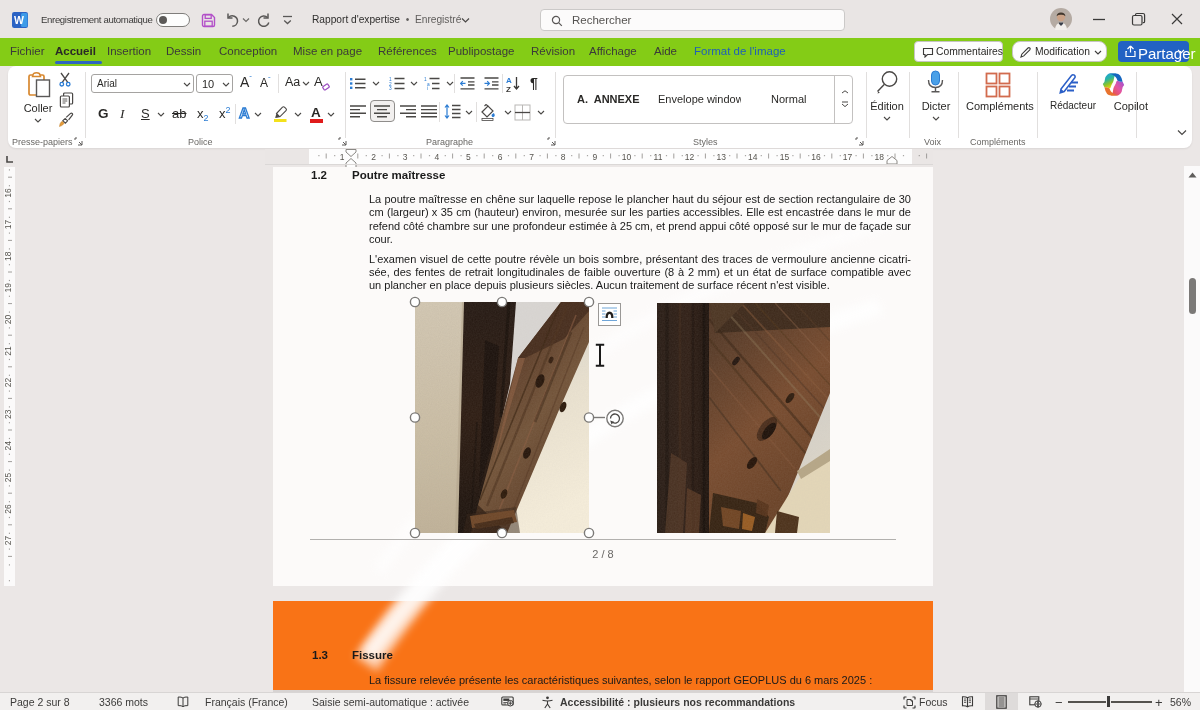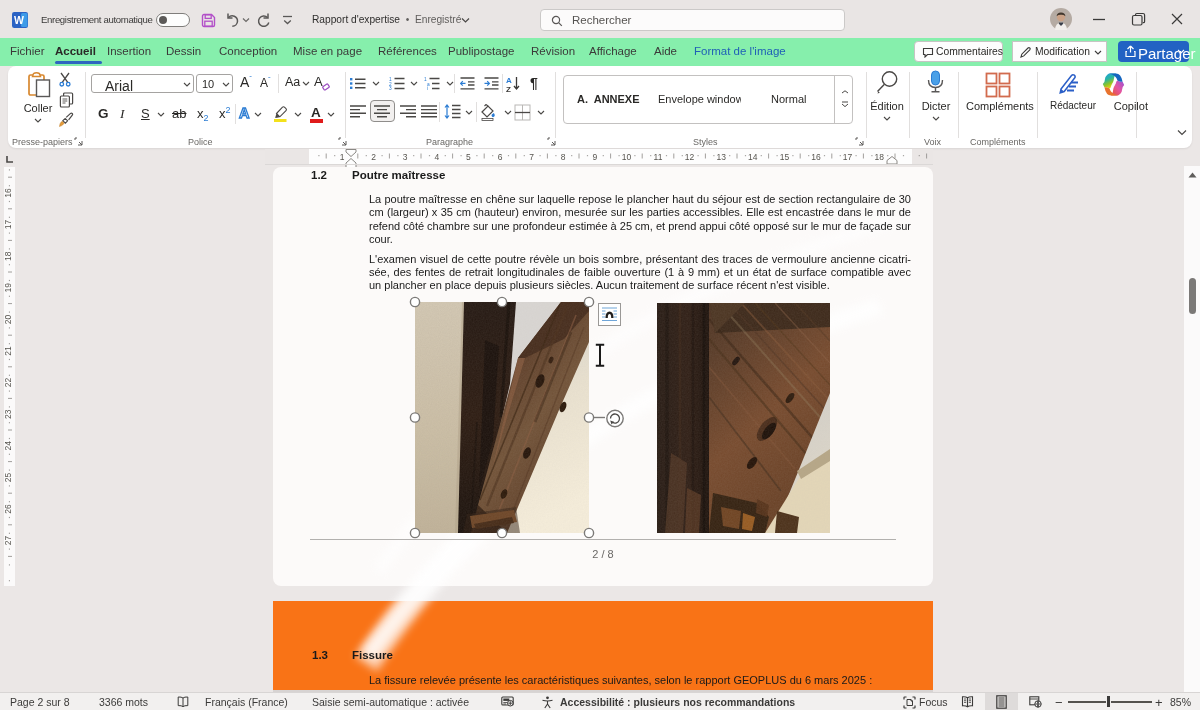--- a/index.html
+++ b/index.html
@@ -2,34 +2,34 @@
 <html><head><meta charset="utf-8">
 <style>
   * { margin:0; padding:0; box-sizing:border-box; }
   html,body { width:1200px; height:710px; overflow:hidden; }
   body { font-family:"Liberation Sans", sans-serif; position:relative; background:#ebe7e6; }
   .abs { position:absolute; }
   svg { display:block; }
   
   #titlebar { position:absolute; left:0; top:0; width:1200px; height:38px; background:#e9e5e4; }
   
-  #tabrow { position:absolute; left:0; top:38px; width:1200px; height:28px; background:#86efac; }
+  #tabrow { position:absolute; left:0; top:38px; width:1200px; height:28px; background:#84cc16; }
   .tab { position:absolute; top:7px; font-size:11.5px; color:#3b3a39; }
   
   #ribbon { position:absolute; left:8px; top:66px; width:1184px; height:82px; background:#ffffff; border-radius:8px; box-shadow:0 1px 2px rgba(0,0,0,.08); }
   .gsep { position:absolute; top:6px; height:66px; width:1px; background:#e1dfde; }
   .glabel { position:absolute; top:71px; font-size:9px; color:#696764; white-space:nowrap; }
   .launch { position:absolute; top:71px; width:9px; height:9px; }
   .chev { position:absolute; }
   
   #hruler { position:absolute; left:265px; top:149px; width:668px; height:15px; background:#eceae9; }
   #vruler { position:absolute; left:4px; top:167px; width:11px; height:419px; background:#fbfafa; }
   
   #canvas { position:absolute; left:0; top:166px; width:1200px; height:526px; }
-  #page1 { position:absolute; left:273px; top:1px; width:660px; height:419px; background:#fcfaf9;border-radius:8px; }
+  #page1 { position:absolute; left:273px; top:1px; width:660px; height:419px; background:#fcfaf9; }
   #page2 { position:absolute; left:273px; top:435px; width:660px; height:117px; background:#f97316; }
   #page1 > *, #page2 > * { z-index:2; }
   .doctext { font-size:11px; line-height:13.3px; color:#1a1a1a;margin-left:17px; }
   .jl { text-align:justify; text-align-last:justify; }
   
   #statusbar { position:absolute; left:0; top:692px; width:1200px; height:18px; background:#f2f0ef; border-top:1px solid #d8d5d4; font-size:10.5px; color:#3b3a39; }
   .sb { position:absolute; top:3px; white-space:nowrap; }
 </style></head>
 <body>
   <div id="titlebar">
@@ -105,21 +105,21 @@
     <div class="tab" style="left:531px">Révision</div>
     <div class="tab" style="left:589px">Affichage</div>
     <div class="tab" style="left:654px">Aide</div>
     <div class="tab" style="left:694px;color:#2060b6">Format de l'image</div>
     <div class="abs" style="left:914px;top:3px;width:89px;height:21px;background:#fdfdfd;border:1px solid #c6c4c3;border-radius:4px">
       <svg class="abs" style="left:7px;top:5px" width="12" height="11" viewBox="0 0 12 11">
         <path d="M1.5 1.5 H10.5 V7.5 H5.5 L3 10 V7.5 H1.5 Z" fill="none" stroke="#3b3a39" stroke-width="1.1"></path>
       </svg>
       <div class="abs" style="left:21px;top:4px;font-size:10.3px;color:#2a2927">Commentaires</div>
     </div>
-    <div class="abs" style="left:1012px;top:3px;width:95px;height:21px;background:#fdfdfd;border:1px solid #c6c4c3;border-radius:0">
+    <div class="abs" style="left:1012px;top:3px;width:95px;height:21px;background:#fdfdfd;border:1px solid #c6c4c3;border-radius:8px">
       <svg class="abs" style="left:6px;top:4px" width="13" height="13" viewBox="0 0 13 13">
         <path d="M2 11 L2.8 8.2 L9 2 A1.1 1.1 0 0 1 10.8 3.8 L4.8 9.9 Z" fill="none" stroke="#3b3a39" stroke-width="1.1"></path>
       </svg>
       <div class="abs" style="left:22px;top:4px;font-size:10.3px;color:#2a2927">Modification</div>
       <svg class="abs" style="left:81px;top:8px" width="8" height="6" viewBox="0 0 8 6">
         <path d="M1 1 L4 4 L7 1" fill="none" stroke="#3b3a39" stroke-width="1.1"></path>
       </svg>
     </div>
     <div class="abs" style="left:1118px;top:3px;width:71px;height:21px;background:#2262c3;border-radius:4px">
       <svg class="abs" style="left:6px;top:4px" width="13" height="13" viewBox="0 0 13 13">
@@ -158,21 +158,21 @@
       <path d="M4.8 8.6 L7.2 6.4 L9.6 8.8 L7.4 11.2 Z" fill="#fff" stroke="#4a4846" stroke-width="1.1"></path>
       <path d="M8.2 5.4 L12.6 1.4 Q13.4 0.7 14.2 1.5 Q15 2.3 14.3 3.1 L10.6 7.8" fill="none" stroke="#4a4846" stroke-width="1.2"></path>
     </svg>
     <div class="glabel" style="left:4px">Presse-papiers</div>
     <svg class="launch" style="left:66px" viewBox="0 0 9 9">
       <path d="M1 1 H3 M1 1 V3 M8 4 V8 H4 M8 8 L5 5" fill="none" stroke="#5a5857" stroke-width="1"></path>
     </svg>
     <div class="gsep" style="left:77px"></div>
 
     <div class="abs" style="left:83px;top:8px;width:103px;height:19px;border:1px solid #a5a3a1;border-radius:3px;background:#fff">
-      <div class="abs" style="left:13px;top:3px;font-size:14px;color:#2a2927">Arial</div>
+      <div class="abs" style="left:5px;top:3px;font-size:10px;color:#2a2927">Arial</div>
       <svg class="abs" style="left:91px;top:7px" width="8" height="6" viewBox="0 0 8 6">
         <path d="M1 1 L4 4 L7 1" fill="none" stroke="#4a4846" stroke-width="1.1"></path>
       </svg>
     </div>
     <div class="abs" style="left:188px;top:8px;width:37px;height:19px;border:1px solid #a5a3a1;border-radius:3px;background:#fff">
       <div class="abs" style="left:5px;top:3px;font-size:11px;color:#2a2927">10</div>
       <svg class="abs" style="left:25px;top:7px" width="8" height="6" viewBox="0 0 8 6">
         <path d="M1 1 L4 4 L7 1" fill="none" stroke="#4a4846" stroke-width="1.1"></path>
       </svg>
     </div>
@@ -559,21 +559,21 @@
       <div class="abs" style="left:38px;top:1.5px;font-size:11.5px;font-weight:bold;color:#1a1a1a">1.2</div>
       <div class="abs" style="left:79px;top:1.5px;font-size:11.5px;font-weight:bold;color:#1a1a1a">Poutre maîtresse</div>
       <div class="doctext abs" style="left:79px;top:26.2px;width:542px">
         <div class="jl">La poutre maîtresse en chêne sur laquelle repose le plancher haut du séjour est de section rectangulaire de 30</div>
         <div class="jl">cm (largeur) x 35 cm (hauteur) environ, mesurée sur les parties accessibles. Elle est encastrée dans le mur de</div>
         <div class="jl">refend côté chambre sur une profondeur estimée à 25 cm, et prend appui côté opposé sur le mur de façade sur</div>
         <div>cour.</div>
       </div>
       <div class="doctext abs" style="left:79px;top:85.6px;width:542px">
         <div class="jl">L'examen visuel de cette poutre révèle un bois sombre, présentant des traces de vermoulure ancienne cicatri-</div>
-        <div class="jl">sée, des fentes de retrait longitudinales de faible ouverture (1 à 9 mm) et un état de surface compatible avec</div>
+        <div class="jl">sée, des fentes de retrait longitudinales de faible ouverture (8 à 2 mm) et un état de surface compatible avec</div>
         <div>un plancher en place depuis plusieurs siècles. Aucun traitement de surface récent n'est visible.</div>
       </div>
 
       <svg class="abs" style="left:142px;top:135px" width="174" height="231" viewBox="0 0 174 231">
         <defs>
           <linearGradient id="wallL" x1="0" y1="0" x2="0" y2="1">
             <stop offset="0" stop-color="#d6cbb6"></stop>
             <stop offset=".55" stop-color="#cec1a8"></stop>
             <stop offset="1" stop-color="#c2b49a"></stop>
           </linearGradient>
@@ -773,14 +773,14 @@
     <svg class="abs" style="left:1029px;top:3px" width="13" height="12" viewBox="0 0 13 12">
       <rect x="0.8" y="0.8" width="9" height="8" fill="none" stroke="#3b3a39" stroke-width="1.1"></rect>
       <path d="M0.8 3 H9.8" stroke="#3b3a39" stroke-width=".9"></path>
       <circle cx="9" cy="8" r="3.2" fill="#f2f0ef" stroke="#3b3a39" stroke-width="1"></circle>
       <path d="M9 4.8 V11.2 M5.8 8 H12.2 M9 4.8 Q7.2 8 9 11.2 Q10.8 8 9 4.8" fill="none" stroke="#3b3a39" stroke-width=".7"></path>
     </svg>
     <div class="abs" style="left:1055px;top:2px;font-size:13px;color:#3b3a39">−</div>
     <div class="abs" style="left:1068px;top:8px;width:84px;height:1.5px;background:#55534f"></div>
     <div class="abs" style="left:1106px;top:2px;width:5px;height:13px;background:#3b3a39;border:1px solid #f2f0ef"></div>
     <div class="abs" style="left:1155px;top:2px;font-size:13px;color:#3b3a39">+</div>
-    <div class="sb" style="left:1170px">85%</div>
+    <div class="sb" style="left:1170px">56%</div>
   </div>
 
 </body></html>

